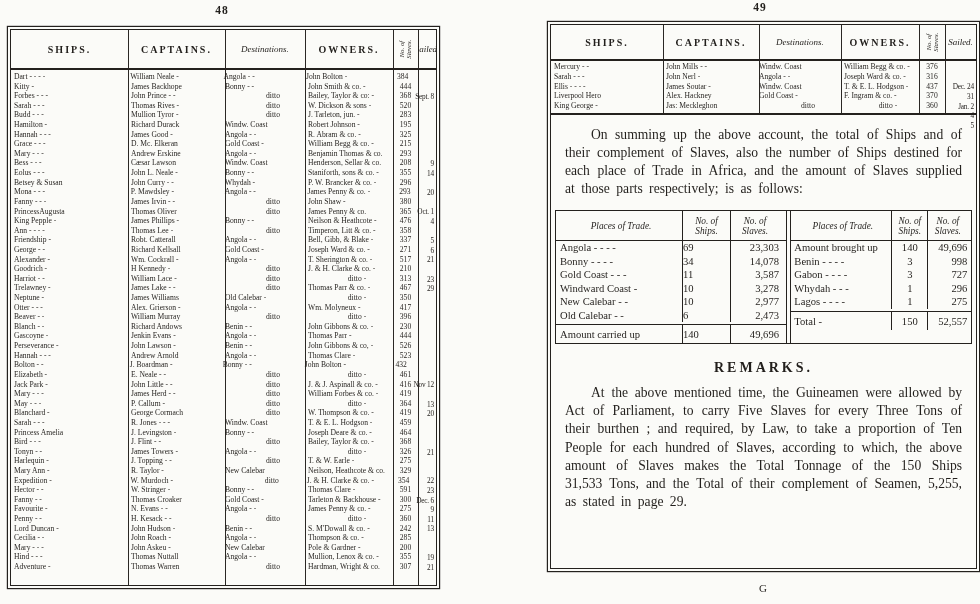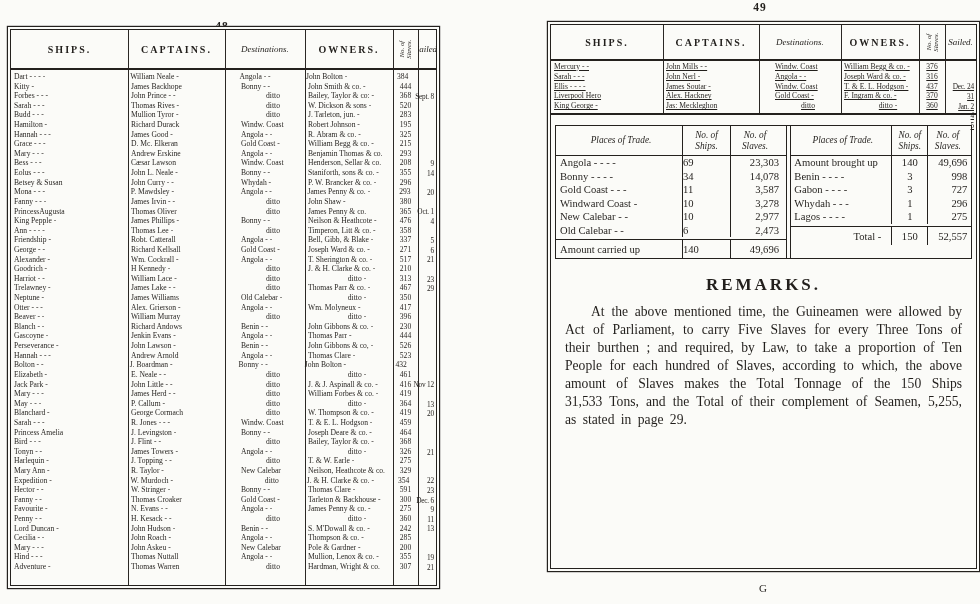--- a/index.html
+++ b/index.html
@@ -1,46 +1,46 @@
 <!DOCTYPE html>
 <html><head>
 <meta charset="utf-8">
 <style>
   html,body{margin:0;padding:0;}
   *{box-sizing:border-box;}
   body{width:980px;height:604px;background:#fbfbf8;font-family:"Liberation Serif","DejaVu Serif",serif;color:#221f1c;}
   .canvas{position:relative;width:980px;height:604px;overflow:hidden;}
   .pageno{position:absolute;width:60px;text-align:center;font-size:11.5px;font-weight:bold;letter-spacing:1px;}
-  #pn-left{left:192px;top:20px;}
+  #pn-left{left:192px;top:4px;}
   #pn-right{left:730px;top:1px;}
   .frame{position:absolute;background:#fbfbf8;border:1px solid #24211e;box-shadow:0 0 0 2px #fbfbf8,0 0 0 3.2px #24211e;}
   #left-frame{left:10px;top:29px;width:427px;height:557px;}
   #right-frame{left:550px;top:24px;width:427px;height:545px;}
   .vl{position:absolute;width:1px;background:#2a2724;top:0;}
   .hl{position:absolute;left:0;right:0;height:2px;background:#24211e;}
   .thead{display:flex;align-items:stretch;position:relative;}
   #left-frame .thead{height:38px;}
   #right-frame .thead{height:34px;}
   .hcell{display:flex;align-items:center;justify-content:center;overflow:hidden;}
   .h-caps{font-weight:bold;font-size:10px;letter-spacing:2px;}
   .h-ital{font-style:italic;font-size:9px;}
   .rot{transform:rotate(-90deg);font-style:italic;font-size:6.8px;line-height:1.05;width:36px;text-align:center;white-space:normal;}
   
   .lw0{width:117px}.lw1{width:97px}.lw2{width:80px}.lw3{width:88px}.lw4{width:25px}.lw5{flex:1}
   
   .rw0{width:112px}.rw1{width:96px}.rw2{width:82px}.rw3{width:78px}.rw4{width:26px}.rw5{flex:1}
   .tbody{position:relative;}
   #left-body{padding-top:4px;}
-  #right-body{padding-top:3px;height:54px;text-decoration:underline;}
+  #right-body{padding-top:3px;height:54px;}
   .trow{display:flex;height:9.62px;line-height:9.62px;font-size:7.6px;white-space:nowrap;flex:none;}
   #right-body .trow{height:9.8px;line-height:9.8px;}
   .cell{overflow:visible;}
   .c-ship{padding-left:3px;}
   .c-capt{padding-left:3px;}
-  .c-dest{padding-left:16px;}
+  .c-dest{padding-left:0;}
   .c-own{padding-left:3px;}
   .c-num{text-align:center;}
   .c-sail{text-align:right;padding-right:2px;font-size:7.3px;letter-spacing:-0.2px;margin-top:20px;}
   .ditto{text-align:center;padding-left:16px;}
   .para{margin:13px 14px 0 14px;font-size:13.6px;line-height:1.33;text-align:justify;text-indent:26px;word-spacing:3px;}
   
   .sumtable{margin:12px 4px 0 4px;border:1px solid #24211e;display:flex;font-size:10.6px;}
   .sumhalf{display:flex;flex-direction:column;}
   .sh-left{width:232px;}
   .sh-right{width:181px;}
@@ -49,22 +49,22 @@
   .sumhead{height:30px;border-bottom:1px solid #24211e;font-style:italic;font-size:9.3px;}
   .sumhead .sc{display:flex;align-items:center;justify-content:center;text-align:center;line-height:1.1;white-space:normal;}
   .sumtot{height:19px;line-height:19px;border-top:1px solid #24211e;margin-top:2px;font-size:10.6px;}
   
   .sl-p{width:126px;padding-left:4px;}
   .sl-s{width:48px;text-align:left;border-left:1px solid #24211e;}
   .sl-v{width:56px;text-align:right;padding-right:7px;border-left:1px solid #24211e;}
   .sr-p{width:100px;padding-left:3px;}
   .sr-s{width:36px;text-align:center;border-left:1px solid #24211e;}
   .sr-v{width:43px;text-align:right;padding-right:3px;border-left:1px solid #24211e;}
-  .tot-label-right{text-align:right;padding-right:10px;}
-  .remarks-h{margin:16px 0 0 0;text-align:center;font-size:17px;letter-spacing:3px;font-weight:bold;}
+  .tot-label-right{padding-right:10px;}
+  .remarks-h{margin:16px 0 0 0;text-align:center;font-size:14px;letter-spacing:3px;font-weight:bold;}
   .remarks-p{margin-top:8px;}
   .sig{position:absolute;left:733px;top:582px;width:60px;text-align:center;font-size:11px;}
 </style>
 </head>
 <body>
 
 <div class="canvas">
 
   <div class="pageno" id="pn-left">48</div>
   <div class="pageno" id="pn-right">49</div>
@@ -561,20 +561,21 @@
         <div class="trow">
           <div class="cell c-ship rw0">King George -</div>
           <div class="cell c-capt rw1">Jas: Meckleghon</div>
           <div class="cell c-dest rw2 ditto">ditto</div>
           <div class="cell c-own rw3 ditto">ditto -</div>
           <div class="cell c-num rw4">360</div>
           <div class="cell c-sail rw5">5</div>
         </div>
       </div>
 
+    <p class="para">On summing up the above account, the total of Ships and of their complement of Slaves, also the number of Ships destined for each place of Trade in Africa, and the amount of Slaves supplied at those parts respectively; is as follows:</p>
 
     <div class="sumtable">
       <div class="sumhalf sh-left">
         <div class="sumrow sumhead">
           <div class="sc sl-p">Places of Trade.</div>
           <div class="sc sl-s">No. of Ships.</div>
           <div class="sc sl-v">No. of Slaves.</div>
         </div>
         <div id="sum-left-body">
             <div class="sumrow">

